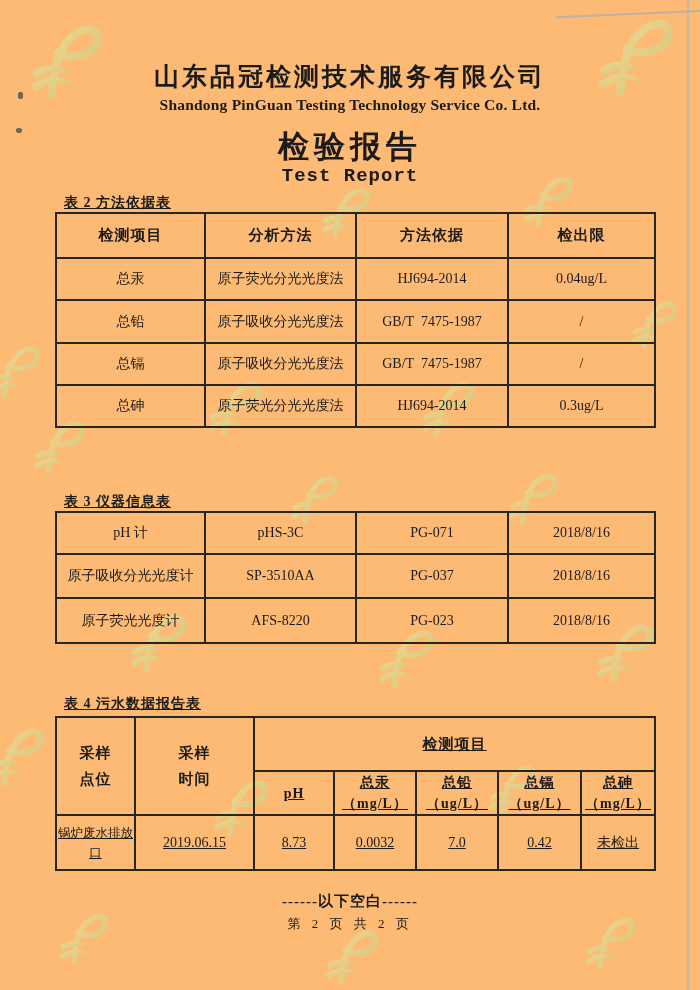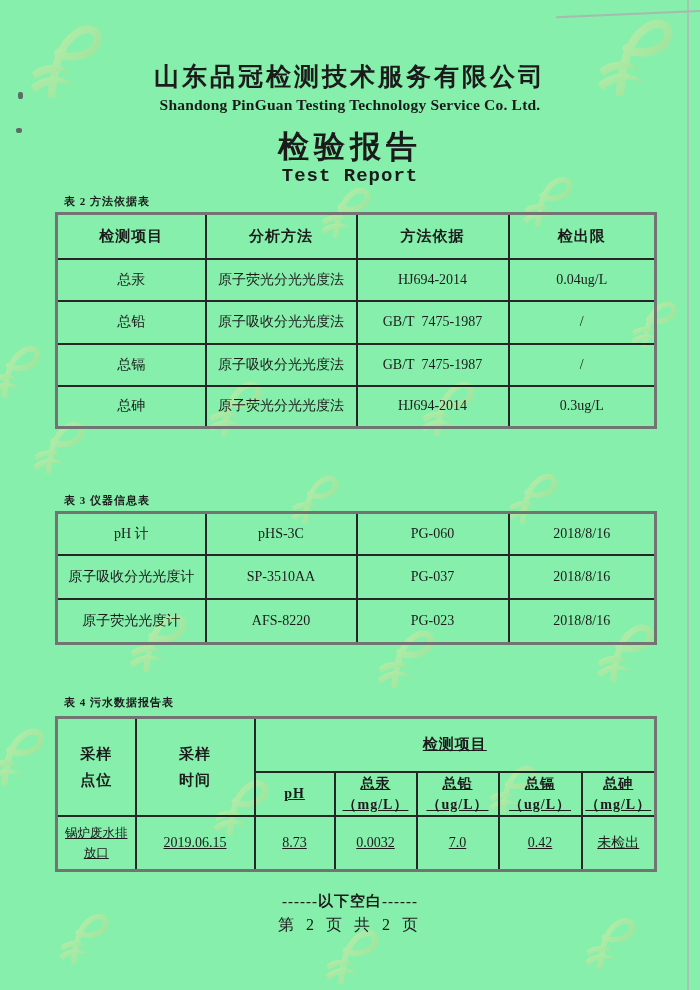--- a/index.html
+++ b/index.html
@@ -1,48 +1,48 @@
 <!DOCTYPE html>
 <html><head>
 <meta charset="utf-8">
 <style>
   html,body { margin:0; padding:0; background:#e8e8e6; }
   .page {
     position:relative; width:700px; height:990px; margin:0 auto;
-    background:#86efac; overflow:hidden;
+    background:#fdba74; overflow:hidden;
     font-family:"Liberation Serif","DejaVu Serif",serif;
     color:#1b1b1b;
   }
   
   .hline { position:absolute; left:0; width:100%; text-align:center; white-space:nowrap; }
   .company-cn { top:60px; font-size:25px; font-weight:bold; letter-spacing:3px; }
   .company-en { top:96px; font-size:15.5px; font-weight:bold; letter-spacing:.2px; }
   .title-cn   { top:126px; font-size:31px; font-weight:bold; letter-spacing:5px; }
   .title-en   { top:165px; font-size:19px; font-weight:bold;
                 font-family:"Liberation Mono","DejaVu Sans Mono",monospace; letter-spacing:1px; }
   
-  .caption { position:absolute; left:64px; font-size:11px; font-weight:bold; letter-spacing:1px; }
+  .caption { position:absolute; left:64px; font-size:14px; font-weight:bold; letter-spacing:1px;text-decoration:underline; }
   .cap2 { top:194px; } .cap3 { top:493px; } .cap4 { top:695px; }
   
   table { position:absolute; left:55px; border-collapse:collapse; table-layout:fixed;
-          border:3px solid #737373; background:transparent; }
+          border:1px solid #737373; background:transparent; }
   th,td { border:2px solid #262626; text-align:center; vertical-align:middle;
           padding:0 2px; overflow:hidden; }
   th { font-size:15px; font-weight:bold; letter-spacing:1px; }
   td { font-size:14px; font-weight:normal; }
   .t2 { top:212px; width:599px; }
   .t3 { top:511px; width:599px; }
   .t4 { top:716px; width:599px;text-decoration:underline; }
   .wrap2 { display:inline-block; width:34px; line-height:1.75; letter-spacing:1px; }
   .sub th { font-size:14px; }
   .sub th span { display:block; line-height:1.5; }
   .site-cell { font-size:12.5px; letter-spacing:0; padding:0 1px; line-height:1.6; }
   
   .blank-note { top:892px; font-size:15px; font-weight:bold; letter-spacing:1px; }
-  .page-note  { top:915px; font-size:16px; letter-spacing:4px; }
+  .page-note  { top:915px; font-size:13px; letter-spacing:4px; }
   
   .wm { position:absolute; opacity:.5; pointer-events:none; }
   .scan-line { position:absolute; left:687px; top:0; width:2px; height:990px;
                background:#b5b5b5; opacity:.75; }
   .scan-streak { position:absolute; left:556px; top:13px; width:148px; height:2px;
                  background:#aeaeae; opacity:.8; transform:rotate(-2.5deg); }
   .speck { position:absolute; background:#555; border-radius:40%; opacity:.85; }
   .speck1 { left:18px; top:92px; width:5px; height:7px; }
   .speck2 { left:16px; top:128px; width:6px; height:5px; }
 </style>
@@ -185,21 +185,21 @@
     <colgroup>
         <col style="width:149px">
         <col style="width:151px">
         <col style="width:152px">
         <col style="width:147px">
       </colgroup>
     <tbody>
     <tr style="height:42px">
       <td>pH 计</td>
       <td>pHS-3C</td>
-      <td>PG-060</td>
+      <td>PG-071</td>
       <td>2018/8/16</td>
     </tr>
     <tr style="height:44px">
       <td>原子吸收分光光度计</td>
       <td>SP-3510AA</td>
       <td>PG-037</td>
       <td>2018/8/16</td>
     </tr>
     <tr style="height:45px">
       <td>原子荧光光度计</td>

